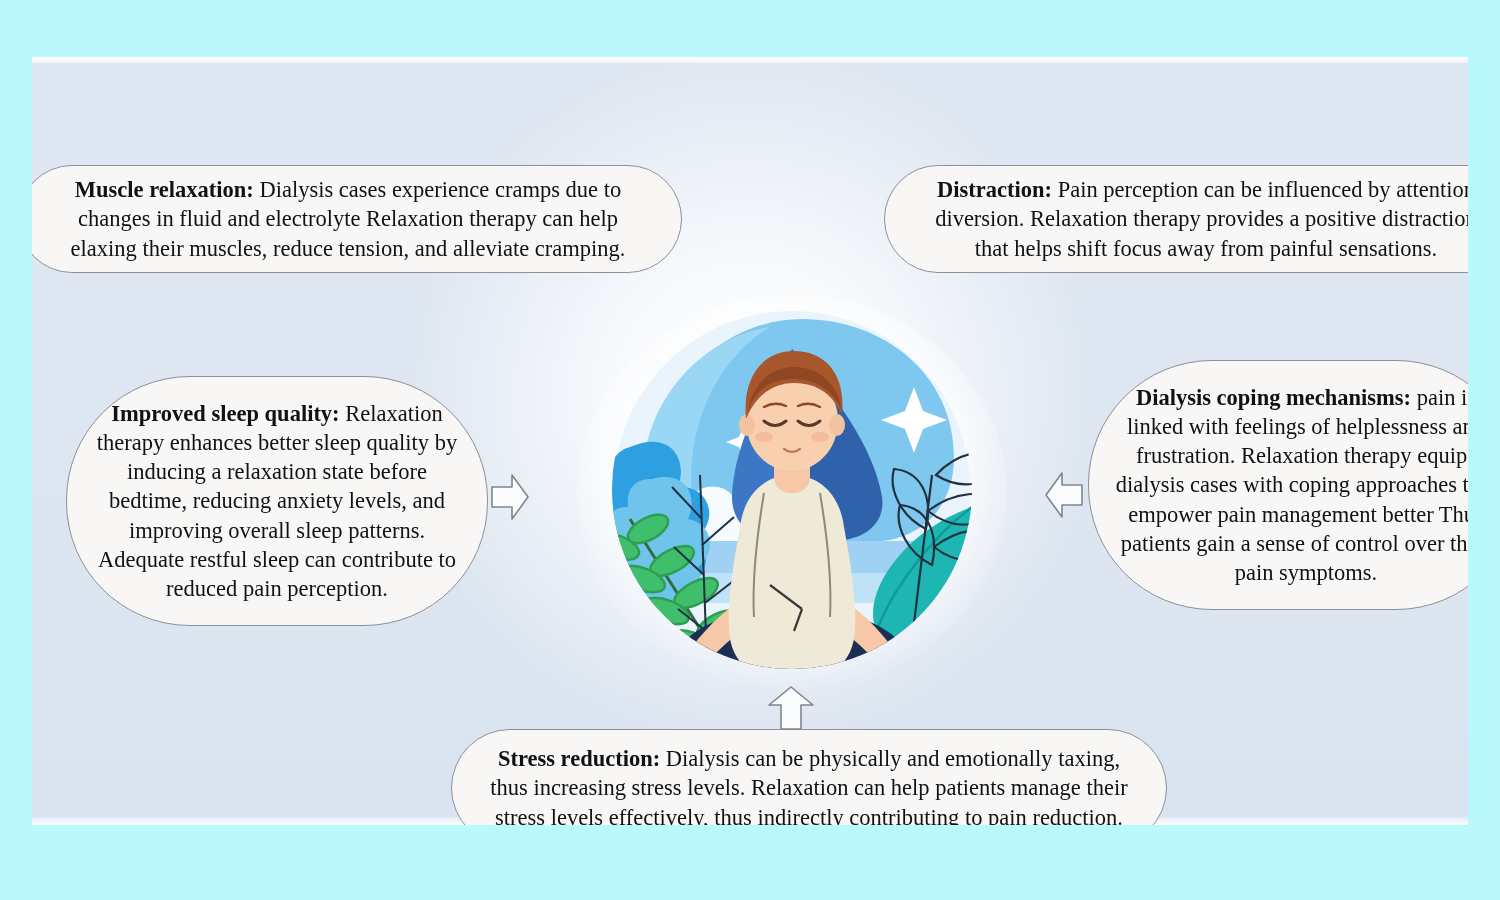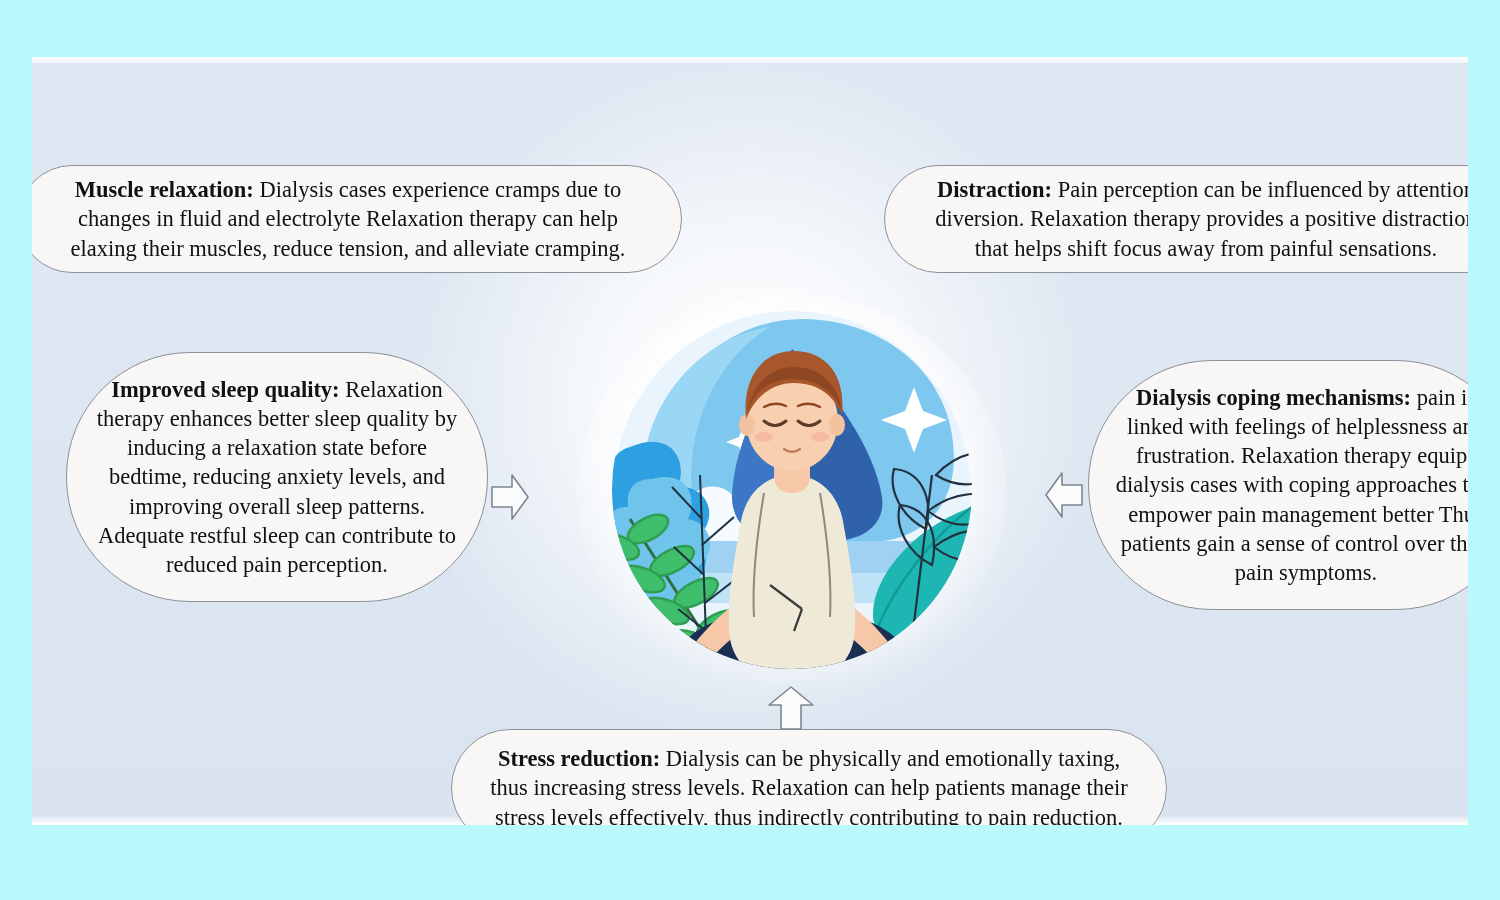--- a/index.html
+++ b/index.html
@@ -71,21 +71,21 @@
     padding-left: 26px; padding-right: 30px;
   }
   #box-distraction {
     left: 852px; top: 108px;
     width: 636px; height: 108px;
     border-radius: 56px;
     font-size: 22.5px;
     padding-left: 34px; padding-right: 26px;
   }
   #box-sleep {
-    left: 34px; top: 295px;
+    left: 34px; top: 319px;
     width: 422px; height: 250px;
     border-radius: 124px;
     font-size: 22.5px;
     padding-left: 24px; padding-right: 24px;
   }
   #box-coping {
     left: 1056px; top: 303px;
     width: 432px; height: 250px;
     border-radius: 124px;
     font-size: 22.5px;

